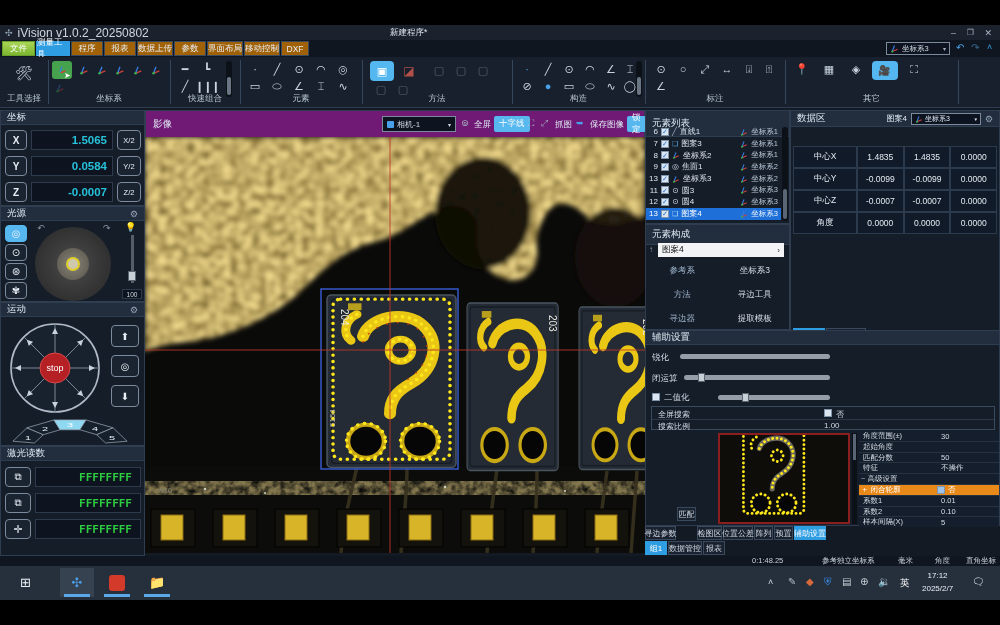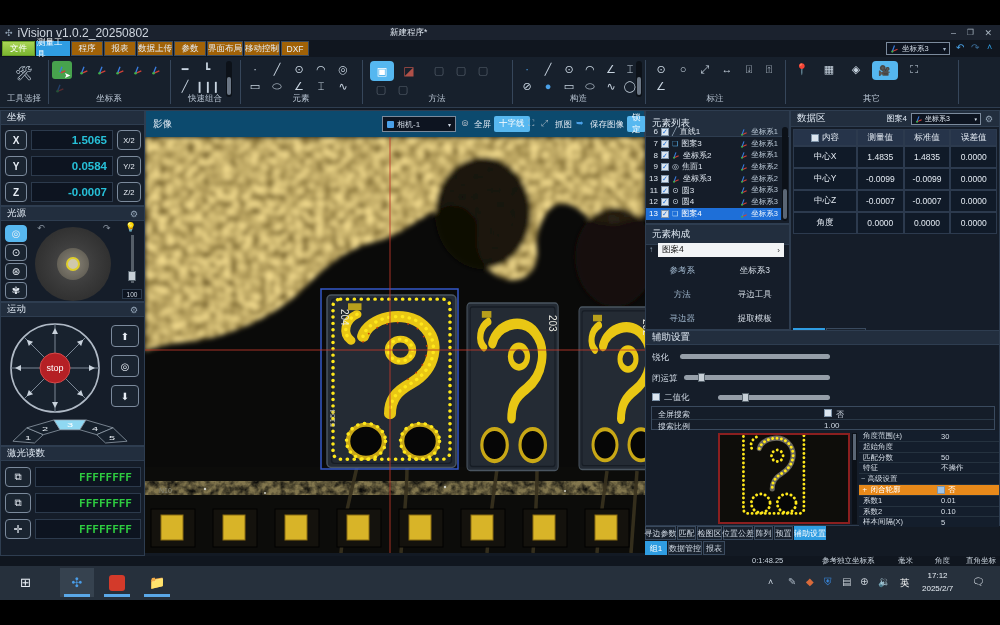--- a/index.html
+++ b/index.html
@@ -294,21 +294,21 @@
     <div class="ibox flex" style="position:absolute;left:34px;top:46px;width:106px;height:20px;justify-content:flex-end;padding-right:8px;color:#2ecc40;font-weight:bold;font-size:11px;font-family:'DejaVu Sans Mono',monospace">FFFFFFFF</div>
     <div class="btn" style="position:absolute;left:4px;top:72px;width:26px;height:20px;font-size:11px">✛</div>
     <div class="ibox flex" style="position:absolute;left:34px;top:72px;width:106px;height:20px;justify-content:flex-end;padding-right:8px;color:#2ecc40;font-weight:bold;font-size:11px;font-family:'DejaVu Sans Mono',monospace">FFFFFFFF</div>
   </div>
 
   <div class="tab on" style="position:absolute;left:0px;top:540px;width:34px;height:15px">激光读数</div>
   <div class="tab" style="position:absolute;left:35px;top:540px;width:38px;height:15px">对焦参数</div>
   <div class="tab" style="position:absolute;left:74px;top:540px;width:38px;height:15px">相机参数</div>
   <div class="tab" style="position:absolute;left:113px;top:540px;width:24px;height:15px">日志</div>
 
-  <div class="abs" style="left:145px;top:85px;width:500px;height:38px;background:#0c4a6e;border:1px solid #2e3d50">
+  <div class="abs" style="left:145px;top:85px;width:500px;height:38px;background:#701a75;border:1px solid #2e3d50">
     <span style="position:absolute;left:7px;top:7px;font-size:9.5px;color:#e2ebf5">影像</span>
     <div class="flex ibox" style="position:absolute;left:236px;top:5px;width:74px;height:16px;border-color:#7b8a9c;gap:3px;padding:0 4px">
       <span style="width:7px;height:7px;background:#4aa0e8;display:inline-block;border-radius:1px"></span>
       <span style="font-size:8px;flex:1">相机-1</span>
       <span style="font-size:6px">▾</span>
     </div>
     <span style="position:absolute;left:315px;top:7px;font-size:9px;color:#aab6c2">⊚</span>
     <span style="position:absolute;left:328px;top:8px;font-size:8.5px;color:#dfe8f2">全屏</span>
     <div class="flex" style="position:absolute;left:348px;top:5px;height:16px;padding:0 5px;background:#57b8f0;border-radius:2px;color:#fff;font-size:8.5px">十字线</div>
     <span style="position:absolute;left:382px;top:7px;font-size:9px;color:#aab6c2">⛶</span>
@@ -529,29 +529,20 @@
         <span class="flex ibox" style="width:70px;height:12px;border-color:#7b8a9c;gap:2px;padding:0 3px">
           <svg class="axico" style="width:8px;height:8px">
               <use href="#ax"></use>
             </svg>
           <span style="font-size:7px;flex:1">坐标系3</span>
           <span style="font-size:5px">▾</span>
         </span>
         <span class="gear">⚙</span>
       </span>
     </div>
-    <div style="position:absolute;left:2px;top:18px;right:2px;display:grid;grid-template-columns:64px 1fr 1fr 1fr;grid-auto-rows:17px">
-      <div class="dcell dhead" style="gap:3px">
-          <span class="cbx empty">✓</span>
-          <span>内容</span>
-        </div>
-      <div class="dcell dhead">测量值</div>
-      <div class="dcell dhead">标准值</div>
-      <div class="dcell dhead">误差值</div>
-    </div>
     <div style="position:absolute;left:2px;top:35px;right:2px;display:grid;grid-template-columns:64px 1fr 1fr 1fr;grid-auto-rows:22px">
       <div class="dcell">中心X</div>
       <div class="dcell">1.4835</div>
       <div class="dcell">1.4835</div>
       <div class="dcell">0.0000</div>
       <div class="dcell">中心Y</div>
       <div class="dcell">-0.0099</div>
       <div class="dcell">-0.0099</div>
       <div class="dcell">0.0000</div>
       <div class="dcell">中心Z</div>
@@ -670,21 +661,21 @@
           <span>0.10</span>
         </div>
       <div class="srow">
           <span>样本间隔(X)</span>
           <span>5</span>
         </div>
     </div>
   </div>
 
   <div class="tab" style="position:absolute;left:645px;top:501px;width:31px;height:14px">寻边参数</div>
-  <div class="tab" style="position:absolute;left:677px;top:501px;width:19px;height:14px">匹配</div>
+  <div class="tab" style="position:absolute;left:677px;top:482px;width:19px;height:14px">匹配</div>
   <div class="tab" style="position:absolute;left:697px;top:501px;width:25px;height:14px">检图区</div>
   <div class="tab" style="position:absolute;left:723px;top:501px;width:30px;height:14px">位置公差</div>
   <div class="tab" style="position:absolute;left:754px;top:501px;width:19px;height:14px">阵列</div>
   <div class="tab" style="position:absolute;left:774px;top:501px;width:19px;height:14px">预置</div>
   <div class="tab on" style="position:absolute;left:794px;top:501px;width:32px;height:14px">辅助设置</div>
   <div class="tab on" style="position:absolute;left:645px;top:516px;width:22px;height:14px">组1</div>
   <div class="tab" style="position:absolute;left:668px;top:516px;width:34px;height:14px">数据管控</div>
   <div class="tab" style="position:absolute;left:703px;top:516px;width:22px;height:14px">报表</div>
 
   <div class="abs" style="left:0;top:531px;width:1000px;height:10px;background:#10161f;font-size:7.5px;color:#c8d2dc">

